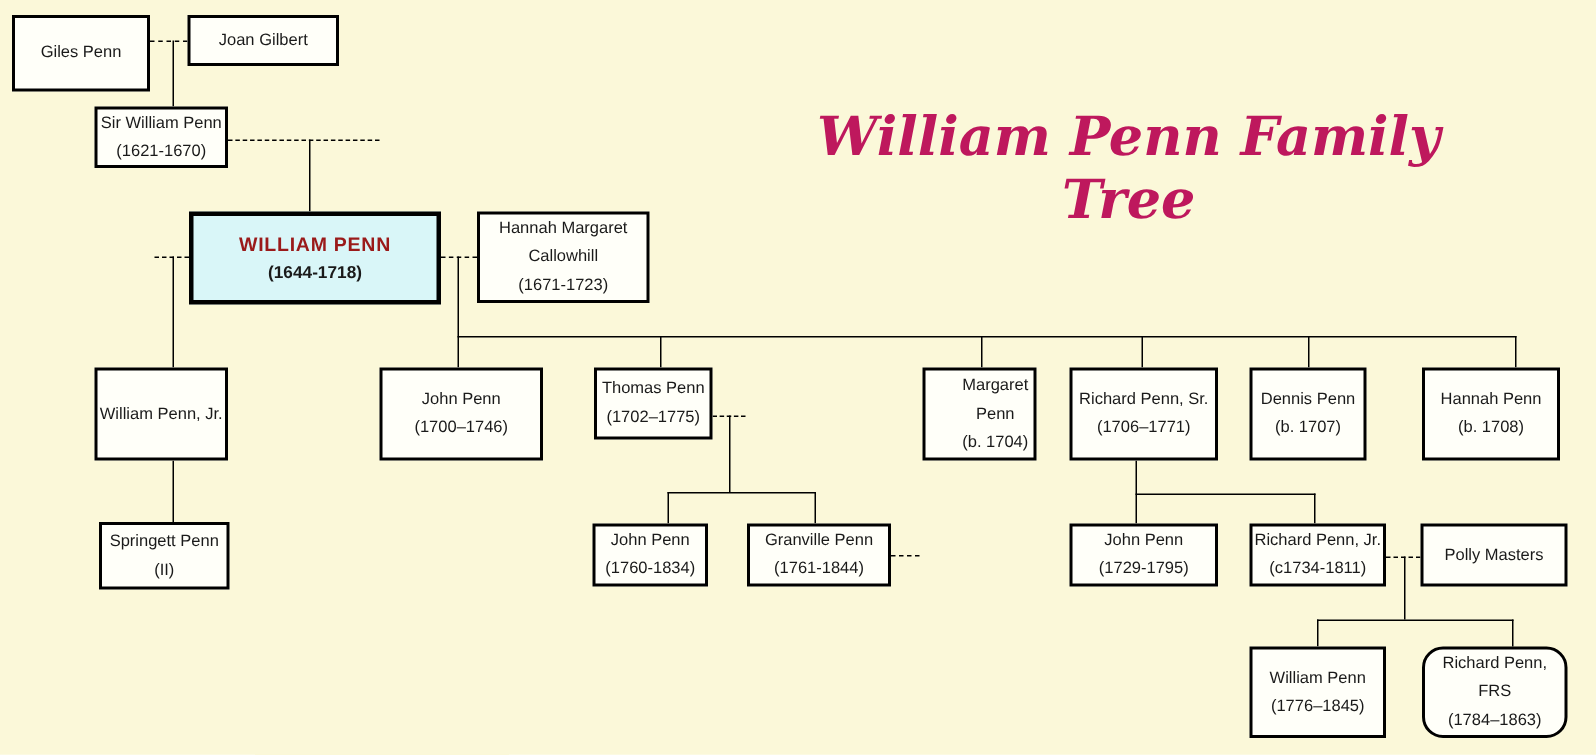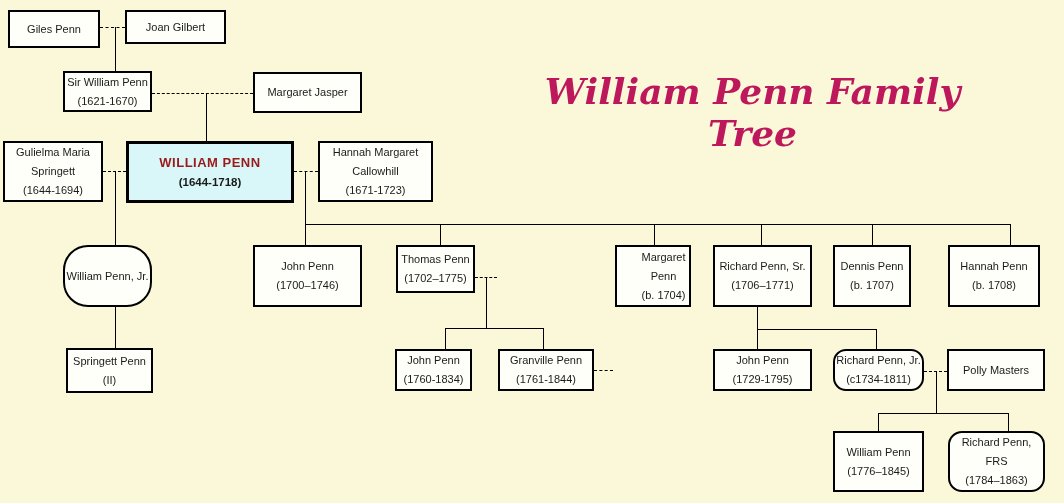--- a/index.html
+++ b/index.html
@@ -47,41 +47,41 @@
     border-width:3px;
     background:#D9F6F8;
   }
   #b-william .wp-name{
     color:#9A1A1A;font-weight:bold;font-size:13px;letter-spacing:.5px;line-height:21px;
   }
   #b-william .wp-date{
     font-weight:bold;font-size:11.5px;line-height:19px;
   }
   
-  #b-giles     {left:8px;   top:10px;  width:92px;  height:38px;}
+  #b-giles     {left:8px;   top:10px;  width:92px;  height:51px;}
   #b-joan      {left:125px; top:10px;  width:101px; height:34px;}
   #b-sirwill   {left:63px;  top:71px;  width:89px;  height:41px;text-align:center;}
   #b-mjasper   {left:253px; top:72px;  width:109px; height:41px;}
   #b-gulielma  {left:3px;   top:141px; width:100px; height:61px;}
   #b-william   {left:126px; top:141px; width:168px; height:62px;}
   #b-hannahc   {left:318px; top:141px; width:115px; height:61px;}
-  #b-willjr    {left:63px;  top:245px; width:89px;  height:62px;border-radius:25px;}
+  #b-willjr    {left:63px;  top:245px; width:89px;  height:62px;}
   #b-springett {left:66px;  top:348px; width:87px;  height:45px;}
   #b-john1700  {left:253px; top:245px; width:109px; height:62px;}
   #b-thomas    {left:396px; top:245px; width:79px;  height:48px;}
   #b-juliana   {left:497px; top:245px; width:95px;  height:62px;}
   #b-margaretp {left:615px; top:245px; width:76px;  height:62px;padding-left:21px;}
   #b-richardsr {left:713px; top:245px; width:99px;  height:62px;}
   #b-dennis    {left:833px; top:245px; width:78px;  height:62px;}
   #b-hannahp   {left:948px; top:245px; width:92px;  height:62px;}
   #b-john1760  {left:395px; top:349px; width:77px;  height:42px;}
   #b-granville {left:498px; top:349px; width:96px;  height:42px;justify-content:center;}
   #b-isabella  {left:613px; top:349px; width:79px;  height:42px;}
   #b-john1729  {left:713px; top:349px; width:99px;  height:42px;}
-  #b-richardjr {left:833px; top:349px; width:91px;  height:42px;border-radius:13px;}
+  #b-richardjr {left:833px; top:349px; width:91px;  height:42px;}
   #b-polly     {left:947px; top:349px; width:98px;  height:42px;}
   #b-will1776  {left:833px; top:431px; width:91px;  height:61px;}
   #b-richfrs   {left:948px; top:431px; width:97px;  height:61px;border-radius:14px;}
 </style>
 </head>
 <body>
 
 <div id="canvas">
 
   <div id="title">William Penn Family Tree</div>
@@ -90,29 +90,21 @@
     <span>Giles Penn</span>
   </div>
   <div class="box" id="b-joan">
     <span>Joan Gilbert</span>
   </div>
 
   <div class="box" id="b-sirwill">
     <span>Sir William Penn</span>
     <span>(1621-1670)</span>
   </div>
-  <div class="box" id="b-mjasper">
-    <span>Margaret Jasper</span>
-  </div>
-
-  <div class="box" id="b-gulielma">
-    <span>Gulielma Maria</span>
-    <span>Springett</span>
-    <span>(1644-1694)</span>
-  </div>
+
   <div class="box" id="b-william">
     <span class="wp-name">WILLIAM PENN</span>
     <span class="wp-date">(1644-1718)</span>
   </div>
   <div class="box" id="b-hannahc">
     <span>Hannah Margaret</span>
     <span>Callowhill</span>
     <span>(1671-1723)</span>
   </div>
 

